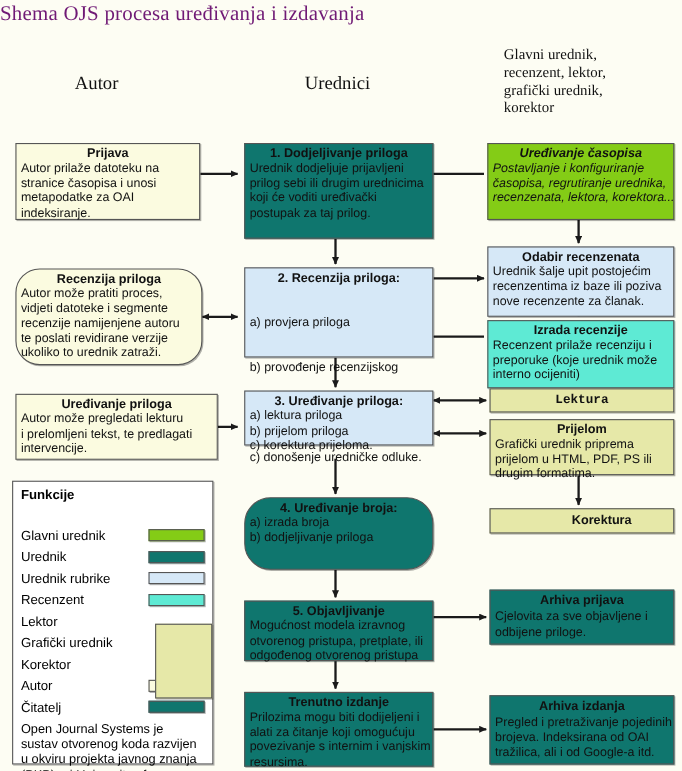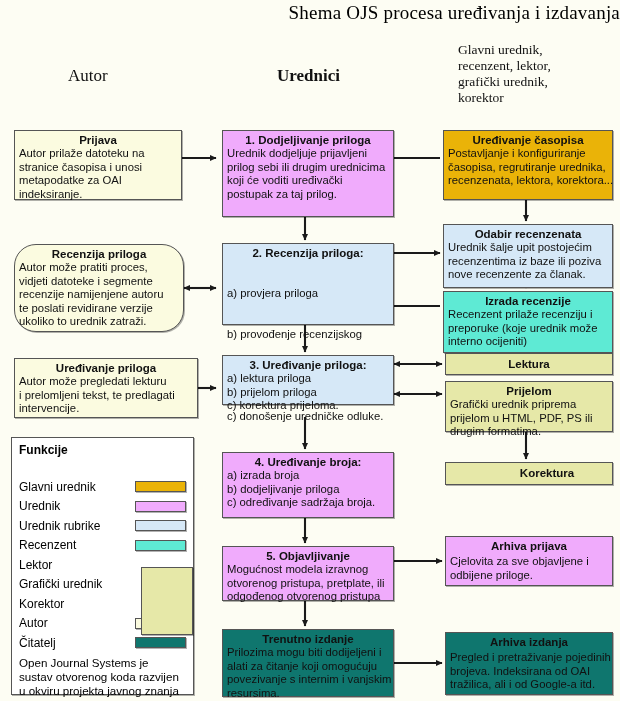--- a/index.html
+++ b/index.html
@@ -7,23 +7,23 @@
     width:620px;height:701px;
     background:#fdfdf3;
     font-family:"Liberation Sans",sans-serif;
     overflow:hidden;
     position:relative;
   }
   #canvas{position:absolute;left:0;top:0;width:620px;height:701px;}
   svg#wires{position:absolute;left:0;top:0;width:620px;height:701px;pointer-events:none;}
 
   .title{
-    position:absolute;left:0;top:2px;width:620px;text-align:right;
+    position:absolute;left:0;top:2px;width:620px;text-align:left;
     font-family:"Liberation Serif",serif;
-    font-size:19px;color:#000000;letter-spacing:.2px;
+    font-size:19px;color:#701a75;letter-spacing:.2px;
   }
   .colhead{
     position:absolute;
     font-family:"Liberation Serif",serif;
     font-size:17px;color:#111;
   }
   .colhead.small{font-size:13.5px;line-height:16px;}
 
   .box{
     position:absolute;
@@ -35,22 +35,22 @@
     color:#111;
     box-shadow:1px 1px 0 rgba(0,0,0,.30);
   }
   .box .hd{font-weight:bold;text-align:center;display:block;font-size:11.5px;line-height:14px;}
   .box .bd{display:block;}
   .box .bd div{white-space:nowrap;}
   .box.center-label{display:flex;align-items:center;justify-content:center;}
   .box.center-label .hd{margin:0;}
 
   
-  .c-editorinchief{background:#eab308;}
-  .c-editor{background:#f0abfc;}
+  .c-editorinchief{background:#84cc16;font-style:italic;}
+  .c-editor{background:#0f766e;}
   .c-section{background:#d6e8f7;}
   .c-reviewer{background:#5eead4;}
   .c-copyeditor{background:#e6e8a8;}
   .c-author{background:#fbfbe0;}
   .c-reader{background:#0f766e;}
 
   
   #legend{
     position:absolute;left:11px;top:437px;width:183px;height:258px;
     background:#fff;border:1px solid #555;box-sizing:border-box;
@@ -65,21 +65,21 @@
   #legend .note{font-size:11.6px;line-height:14.2px;margin-top:3px;}
 </style>
 </head>
 <body>
 
 <div id="canvas">
 
   <div class="title">Shema OJS procesa uređivanja i izdavanja</div>
 
   <div class="colhead" style="left:68px;top:66px;">Autor</div>
-  <div class="colhead" style="left:277px;top:66px;font-weight:bold;">Urednici</div>
+  <div class="colhead" style="left:277px;top:66px;">Urednici</div>
   <div class="colhead small" style="left:458px;top:42px;white-space:pre;">Glavni urednik,
 recenzent, lektor,
 grafički urednik,
 korektor</div>
 
   <svg id="wires" viewBox="0 0 620 701">
     <defs>
       <marker id="ah" markerWidth="7" markerHeight="7" refX="6.4" refY="3.2" orient="auto" markerUnits="userSpaceOnUse">
         <path d="M0,0 L7,3.2 L0,6.4 z" fill="#1a1a1a"></path>
       </marker>
@@ -227,26 +227,25 @@
 
   <div class="box c-section" style="left:222px;top:355px;width:172px;height:50px;">
     <span class="hd">3. Uređivanje priloga:</span>
     <span class="bd">
       <div>a) lektura priloga</div>
       <div>b) prijelom priloga</div>
       <div>c) korektura prijeloma.</div>
     </span>
   </div>
 
-  <div class="box c-editor" style="left:222px;top:452px;width:172px;height:66px;">
+  <div class="box c-editor" style="left:222px;top:452px;width:172px;height:66px;border-radius:24px;">
     <span class="hd">4. Uređivanje broja:</span>
     <span class="bd">
       <div>a) izrada broja</div>
       <div>b) dodjeljivanje priloga</div>
-      <div>c) određivanje sadržaja broja.</div>
     </span>
   </div>
 
   <div class="box c-editor" style="left:222px;top:546px;width:172px;height:55px;">
     <span class="hd">5. Objavljivanje</span>
     <span class="bd">
       <div>Mogućnost modela izravnog</div>
       <div>otvorenog pristupa, pretplate, ili</div>
       <div>odgođenog otvorenog pristupa</div>
     </span>
@@ -282,21 +281,21 @@
 
   <div class="box c-reviewer" style="left:443px;top:291px;width:170px;height:62px;">
     <span class="hd">Izrada recenzije</span>
     <span class="bd">
       <div>Recenzent prilaže recenziju i</div>
       <div>preporuke (koje urednik može</div>
       <div>interno ocijeniti)</div>
     </span>
   </div>
 
-  <div class="box c-copyeditor center-label" style="left:445px;top:353px;width:168px;height:22px;">
+  <div class="box c-copyeditor center-label" style="left:445px;top:353px;width:168px;height:22px;font-family:Liberation Mono, monospace;">
     <span class="hd">Lektura</span>
   </div>
 
   <div class="box c-copyeditor" style="left:445px;top:381px;width:168px;height:51px;">
     <span class="hd">Prijelom</span>
     <span class="bd">
       <div>Grafički urednik priprema</div>
       <div>prijelom u HTML, PDF, PS ili</div>
       <div>drugim formatima.</div>
     </span>

